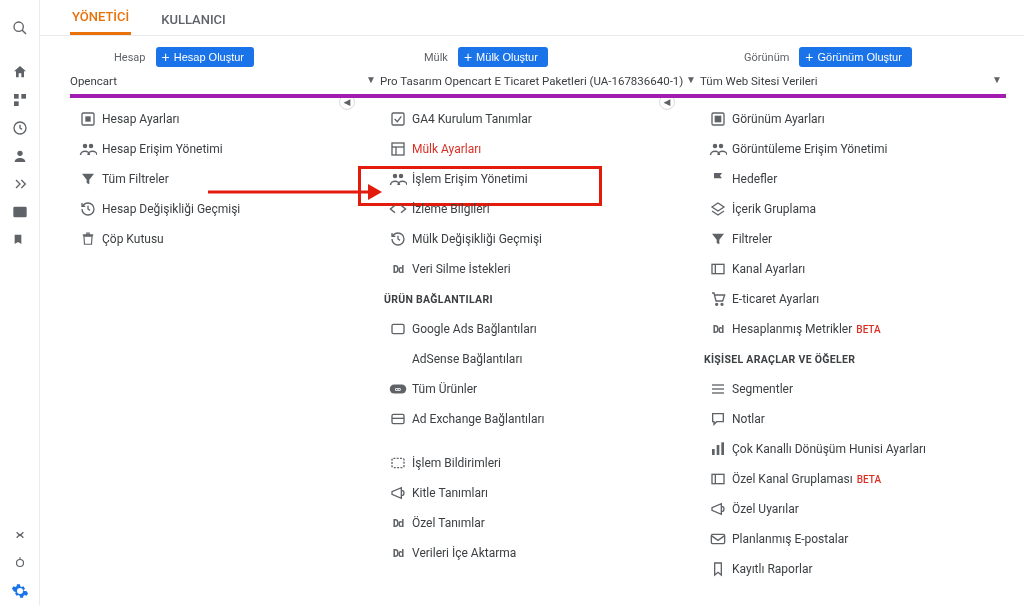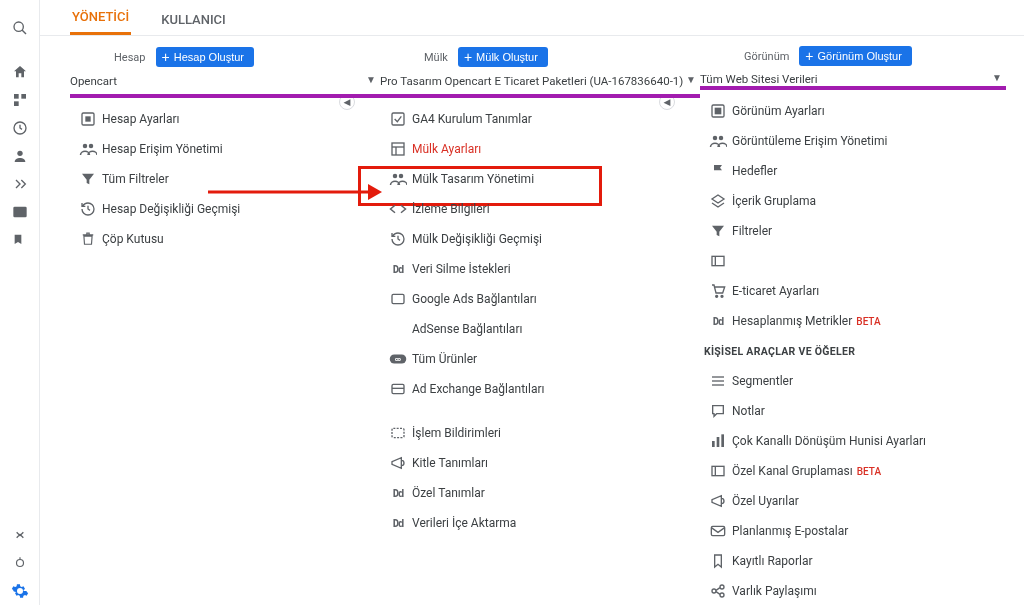--- a/index.html
+++ b/index.html
@@ -218,21 +218,21 @@
               <span class="label">Mülk Ayarları</span>
             </div>
           <div class="menu-item">
               <span class="mi-icon">
                 <svg width="18" height="14" viewBox="0 0 24 18" fill="currentColor">
                   <circle cx="8" cy="5" r="3"></circle>
                   <circle cx="16" cy="5" r="3"></circle>
                   <path d="M2 17c0-3 3-5 6-5s6 2 6 5M12 17c0-3 3-5 6-5s6 2 6 5" fill="none" stroke="currentColor" stroke-width="2"></path>
                 </svg>
               </span>
-              <span class="label">Mülk Tasarım Yönetimi</span>
+              <span class="label">İşlem Erişim Yönetimi</span>
             </div>
           <div class="menu-item">
               <span class="mi-icon">
                 <svg width="18" height="14" viewBox="0 0 24 18" fill="none" stroke="currentColor" stroke-width="2">
                   <polyline points="8 4 2 9 8 14"></polyline>
                   <polyline points="16 4 22 9 16 14"></polyline>
                 </svg>
               </span>
               <span class="label">İzleme Bilgileri</span>
             </div>
@@ -243,20 +243,21 @@
                   <polyline points="12 7 12 12 15 14"></polyline>
                 </svg>
               </span>
               <span class="label">Mülk Değişikliği Geçmişi</span>
             </div>
           <div class="menu-item">
               <span class="mi-icon dd">Dd</span>
               <span class="label">Veri Silme İstekleri</span>
             </div>
 
+          <div class="section-head">ÜRÜN BAĞLANTILARI</div>
           <div class="menu-item">
               <span class="mi-icon">
                 <svg width="16" height="14" viewBox="0 0 24 20" fill="none" stroke="currentColor" stroke-width="2">
                   <rect x="3" y="3" width="18" height="14" rx="2"></rect>
                 </svg>
               </span>
               <span class="label">Google Ads Bağlantıları</span>
             </div>
           <div class="menu-item">
               <span class="mi-icon"></span>
@@ -365,20 +366,21 @@
               </span>
               <span class="label">Filtreler</span>
             </div>
           <div class="menu-item">
               <span class="mi-icon">
                 <svg width="16" height="14" viewBox="0 0 24 20" fill="none" stroke="currentColor" stroke-width="2">
                   <rect x="3" y="3" width="18" height="14"></rect>
                   <line x1="8" y1="3" x2="8" y2="17"></line>
                 </svg>
               </span>
+              <span class="label">Kanal Ayarları</span>
             </div>
           <div class="menu-item">
               <span class="mi-icon">
                 <svg width="16" height="16" viewBox="0 0 24 24" fill="none" stroke="currentColor" stroke-width="2">
                   <path d="M3 3h3l3 12h10l3-9H7"></path>
                   <circle cx="10" cy="20" r="1.5" fill="currentColor"></circle>
                   <circle cx="18" cy="20" r="1.5" fill="currentColor"></circle>
                 </svg>
               </span>
               <span class="label">E-ticaret Ayarları</span>
@@ -444,29 +446,17 @@
               <span class="label">Planlanmış E-postalar</span>
             </div>
           <div class="menu-item">
               <span class="mi-icon">
                 <svg width="14" height="16" viewBox="0 0 20 24" fill="none" stroke="currentColor" stroke-width="2">
                   <path d="M5 3h10v18l-5-4-5 4z"></path>
                 </svg>
               </span>
               <span class="label">Kayıtlı Raporlar</span>
             </div>
-          <div class="menu-item">
-              <span class="mi-icon">
-                <svg width="16" height="16" viewBox="0 0 24 24" fill="none" stroke="currentColor" stroke-width="2">
-                  <circle cx="6" cy="12" r="3"></circle>
-                  <circle cx="18" cy="6" r="3"></circle>
-                  <circle cx="18" cy="18" r="3"></circle>
-                  <line x1="9" y1="11" x2="15" y2="7"></line>
-                  <line x1="9" y1="13" x2="15" y2="17"></line>
-                </svg>
-              </span>
-              <span class="label">Varlık Paylaşımı</span>
-            </div>
         </div>
       </div>
     </div>
   </div>
 </div>
 
 </body></html>

